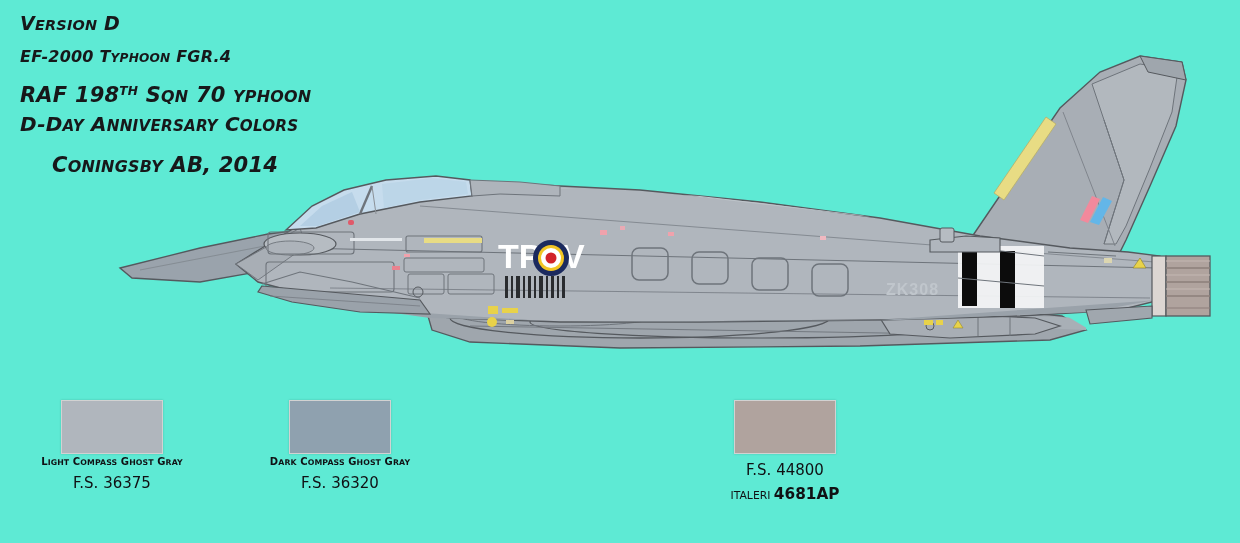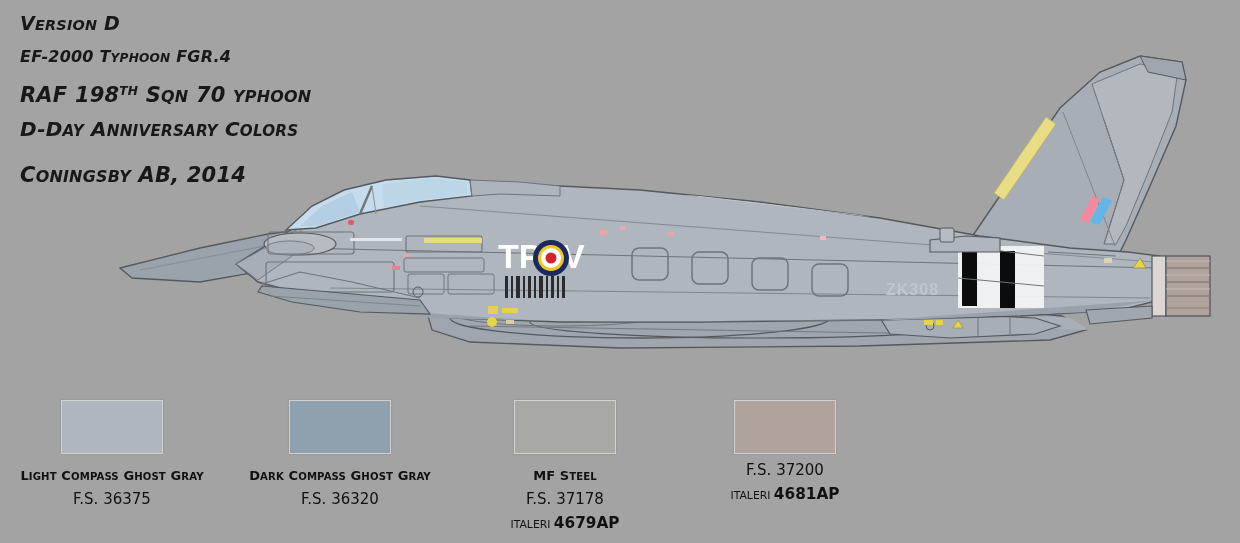--- a/index.html
+++ b/index.html
@@ -8,21 +8,21 @@
     padding: 0;
     background: #ffffff;
   }
   body {
     font-family: "Liberation Sans", sans-serif;
   }
   #page {
     position: relative;
     width: 1240px;
     height: 543px;
-    background: #a3a3a3;
+    background: #5eead4;
     overflow: hidden;
   }
 
   
   #caption {
     position: absolute;
     left: 20px;
     top: 8px;
     width: 480px;
   }
@@ -33,22 +33,22 @@
     color: #17181a;
     letter-spacing: 0.2px;
     white-space: nowrap;
   }
   .cap-line .sc { font-size: 0.76em; }
   .cap-line .sup { font-size: 0.58em; vertical-align: 0.55em; }
 
   #cap-l1 { font-size: 19px; line-height: 30px; }
   #cap-l2 { font-size: 16px; line-height: 33px; }
   #cap-l3 { font-size: 21px; line-height: 33px; }
-  #cap-l4 { font-size: 20px; line-height: 32px; }
-  #cap-l5 { font-size: 21px; line-height: 33px; margin-top: 12px; }
+  #cap-l4 { font-size: 20px; line-height: 22px; }
+  #cap-l5 { font-size: 21px; line-height: 33px; margin-top: 12px; margin-left: 32px; }
 
   
   #plane-wrap {
     position: absolute;
     left: 0;
     top: 0;
     width: 1240px;
     height: 380px;
   }
   #plane { display: block; }
@@ -67,24 +67,24 @@
     text-align: center;
   }
   .swatch-chip {
     width: 100px;
     height: 52px;
     margin: 12px auto 0 auto;
     border: 1px solid #d2d2d2;
     box-shadow: 0 0 2px rgba(0,0,0,0.18);
   }
   .swatch-name {
-    margin-top: 14px;
+    margin-top: 2px;
     font-family: "DejaVu Sans", sans-serif;
     font-weight: 700;
-    font-size: 13px;
+    font-size: 10px;
     color: #101114;
     letter-spacing: 0.1px;
     white-space: nowrap;
   }
   .swatch-name .sc { font-size: 0.78em; }
   .swatch-fs {
     margin-top: 7px;
     font-family: "DejaVu Sans", sans-serif;
     font-size: 15px;
     color: #101114;
@@ -334,28 +334,22 @@
       <div class="swatch-italeri"><span class="brand"></span><span class="code"></span></div>
     </div>
 
     <div class="swatch-col" style="left:240px; width:200px;">
       <div class="swatch-chip" id="chip1" style="background: rgb(143, 161, 175);"></div>
       <div class="swatch-name">D<span class="sc">A</span><span class="sc">R</span><span class="sc">K</span> C<span class="sc">O</span><span class="sc">M</span><span class="sc">P</span><span class="sc">A</span><span class="sc">S</span><span class="sc">S</span> G<span class="sc">H</span><span class="sc">O</span><span class="sc">S</span><span class="sc">T</span> G<span class="sc">R</span><span class="sc">A</span><span class="sc">Y</span></div>
       <div class="swatch-fs">F.S. 36320</div>
       <div class="swatch-italeri"><span class="brand"></span><span class="code"></span></div>
     </div>
 
-    <div class="swatch-col" style="left:470px; width:190px;">
-      <div class="swatch-chip" id="chip2" style="background: rgb(168, 168, 164);"></div>
-      <div class="swatch-name">MF S<span class="sc">T</span><span class="sc">E</span><span class="sc">E</span><span class="sc">L</span></div>
-      <div class="swatch-fs">F.S. 37178</div>
-      <div class="swatch-italeri"><span class="brand">I<span class="sc">T</span><span class="sc">A</span><span class="sc">L</span><span class="sc">E</span><span class="sc">R</span><span class="sc">I</span> </span><span class="code">4679AP</span></div>
-    </div>
 
     <div class="swatch-col" style="left:690px; width:190px;">
       <div class="swatch-chip" id="chip3" style="background: rgb(176, 163, 158);"></div>
-      <div class="swatch-fs">F.S. 37200</div>
+      <div class="swatch-fs">F.S. 44800</div>
       <div class="swatch-italeri"><span class="brand">I<span class="sc">T</span><span class="sc">A</span><span class="sc">L</span><span class="sc">E</span><span class="sc">R</span><span class="sc">I</span> </span><span class="code">4681AP</span></div>
     </div>
 
   </div>
 
 </div>
 
 </body></html>

